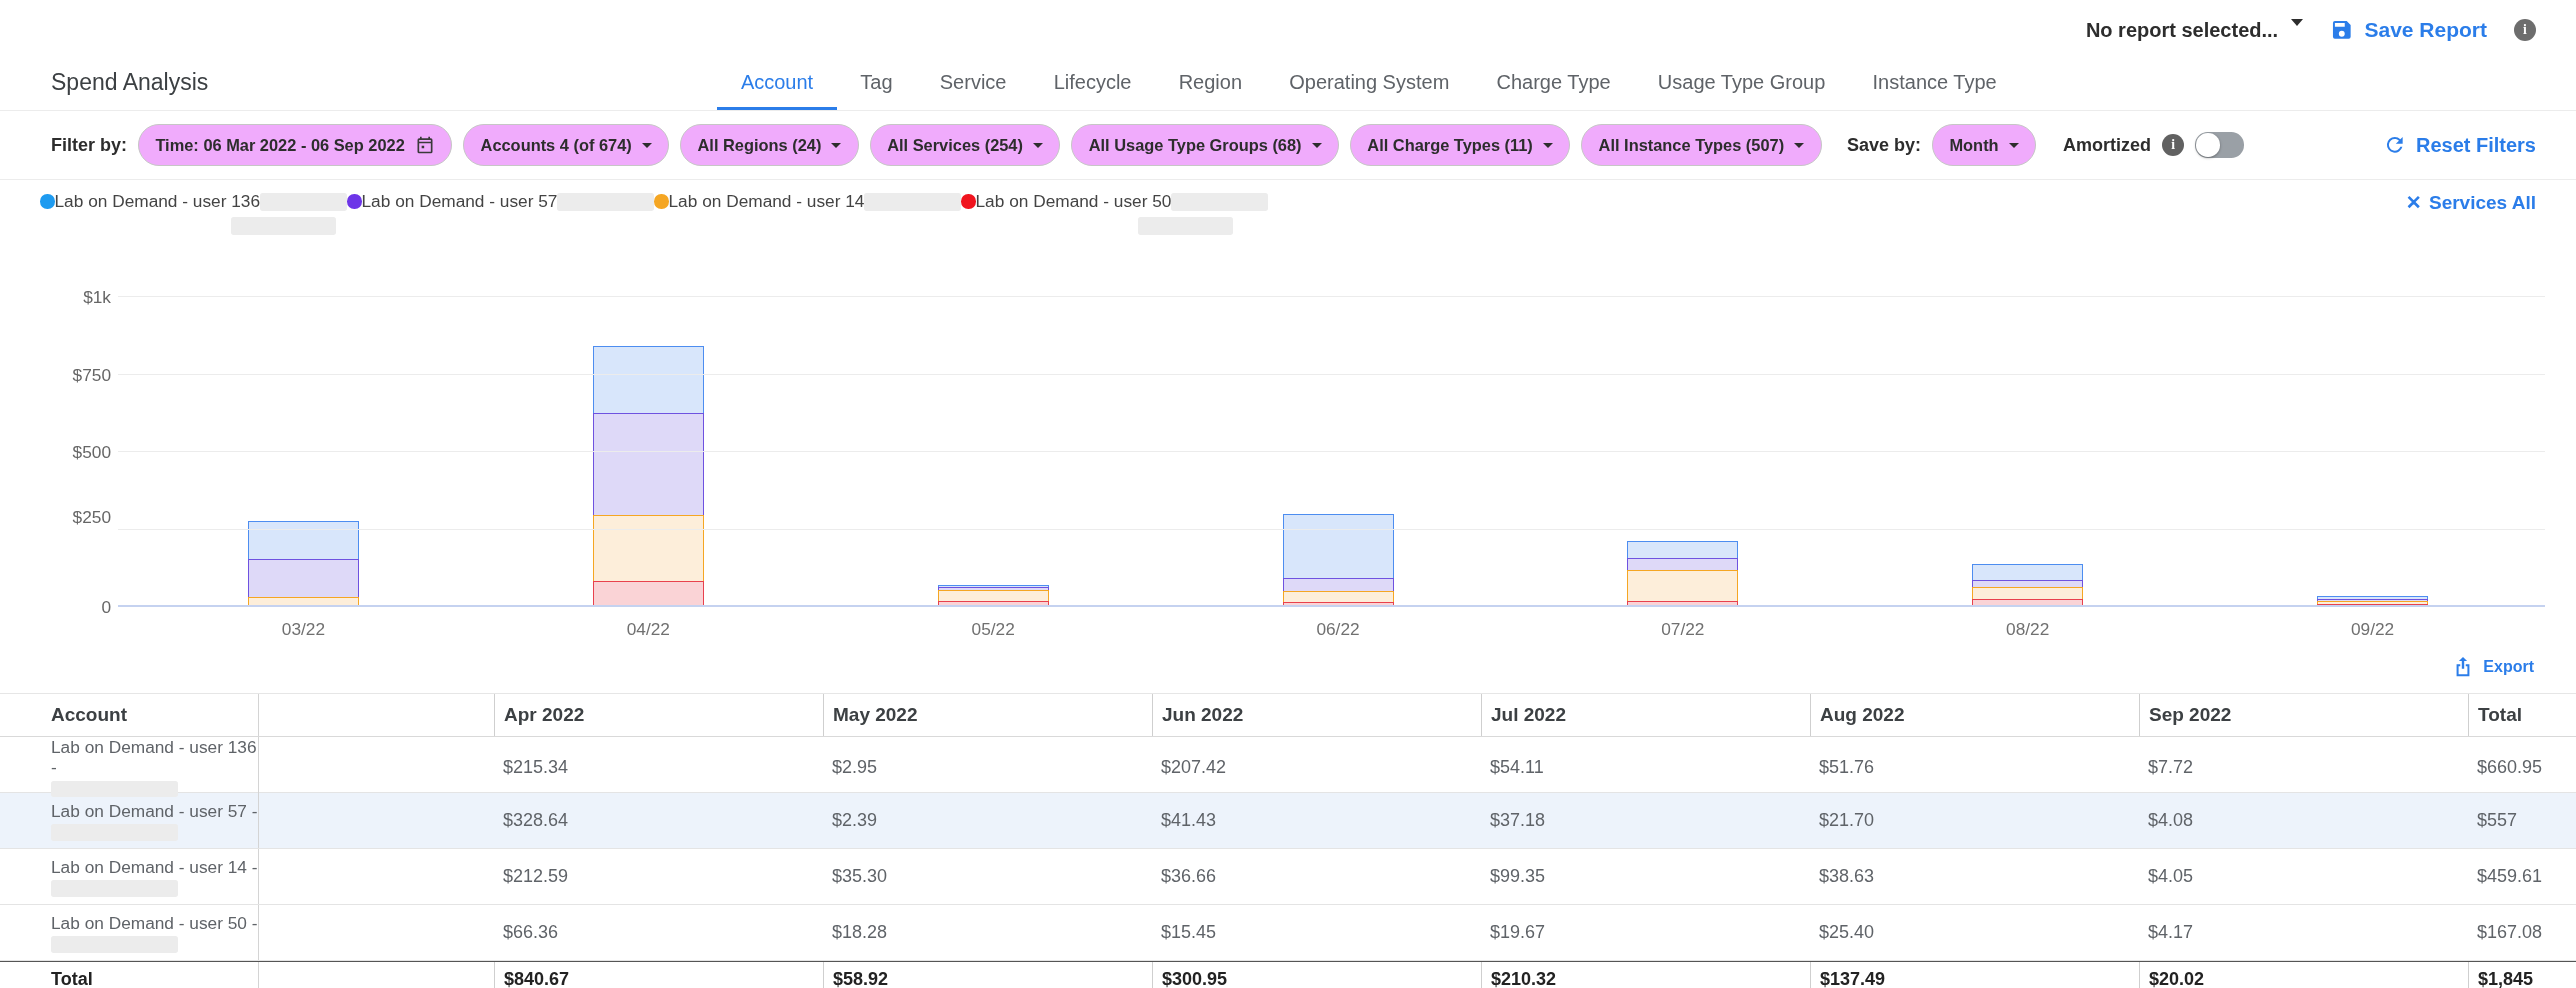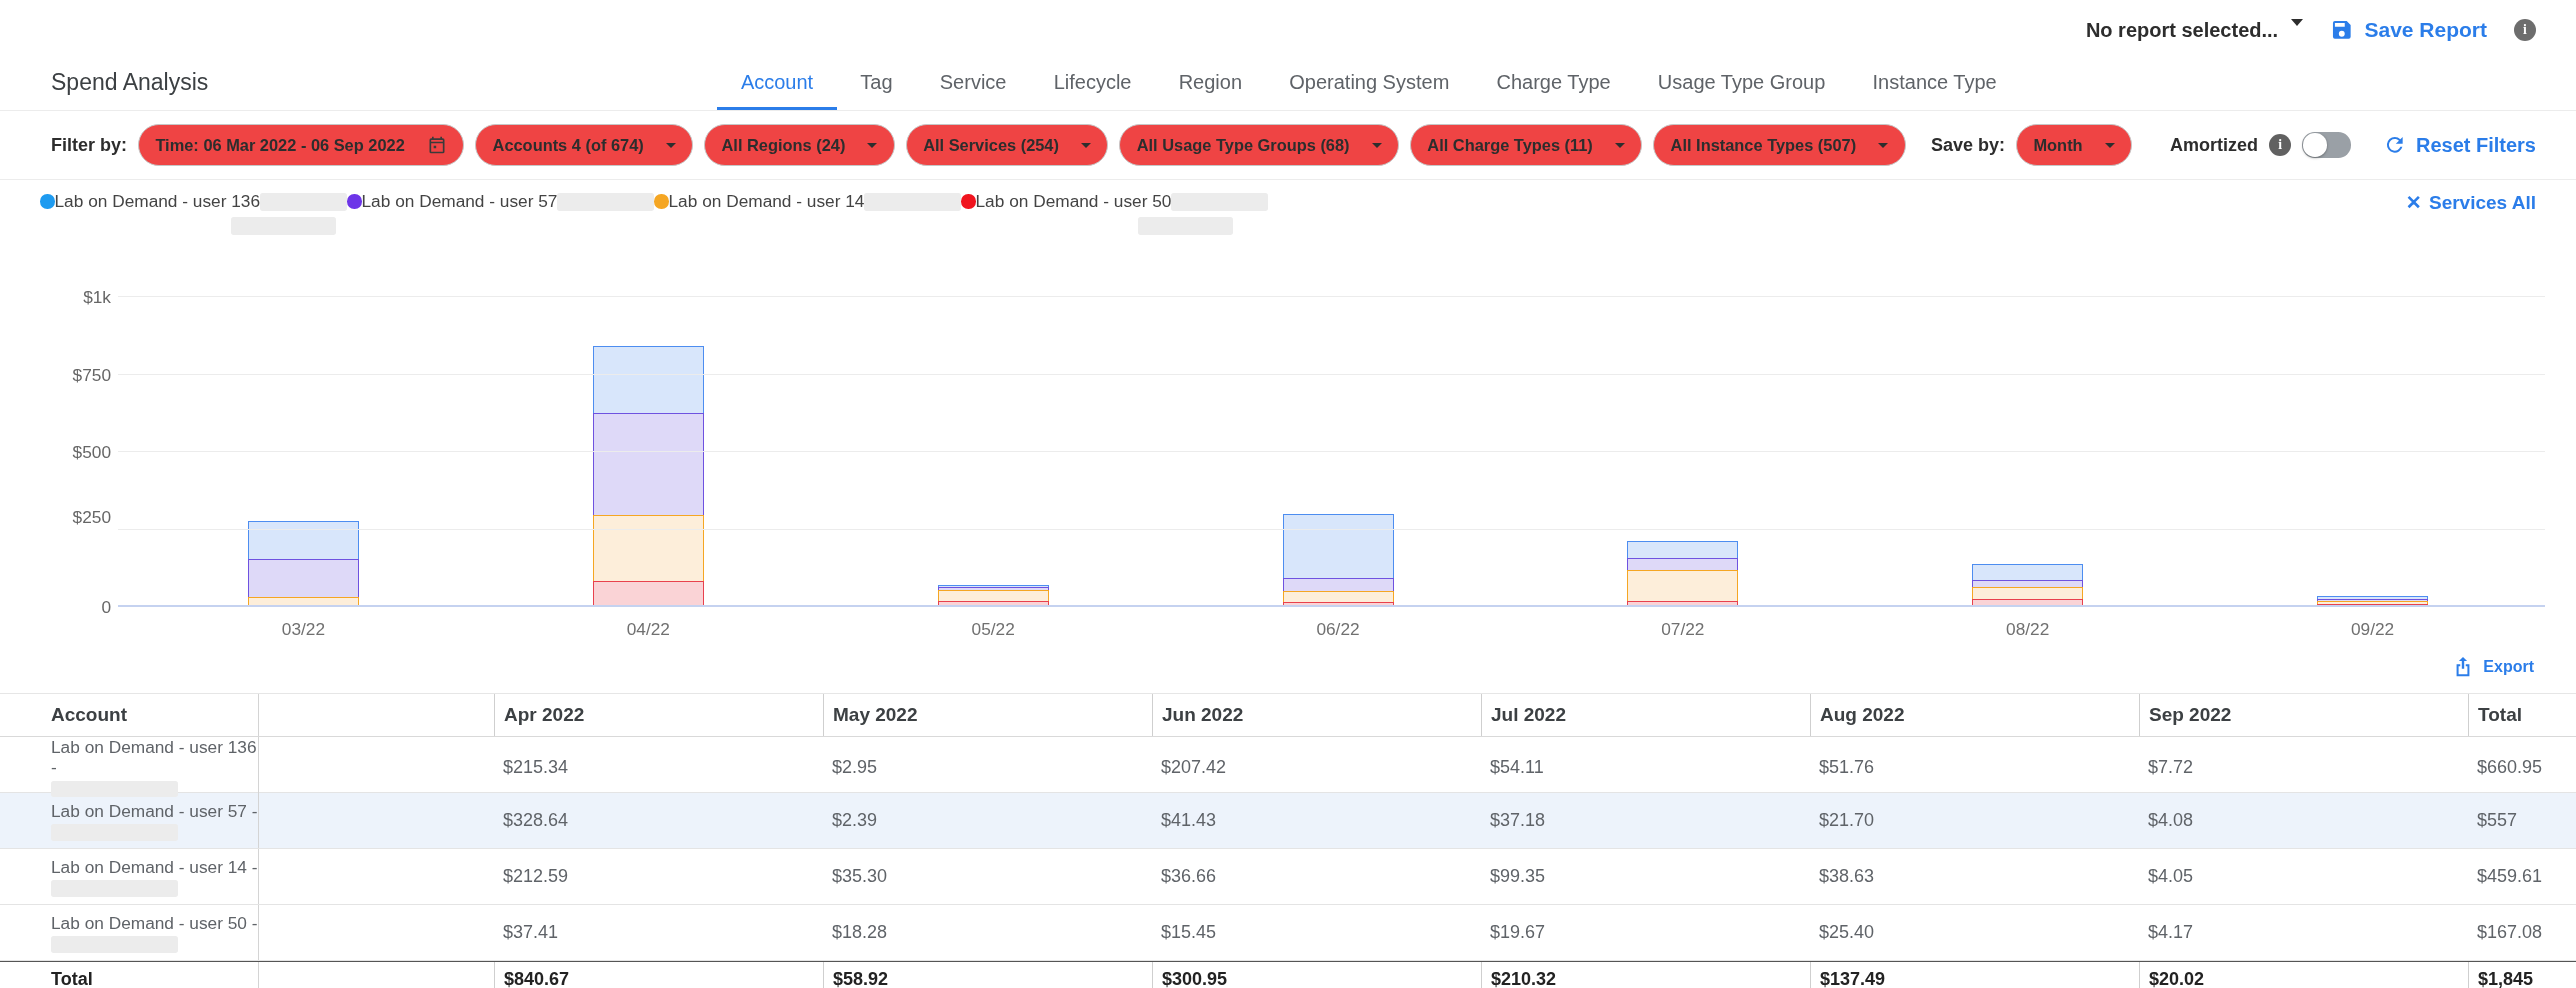--- a/index.html
+++ b/index.html
@@ -25,22 +25,22 @@
   .page-title { font-size:23px; font-weight:500; color:#3c4043; margin:0 0 14.5px 51px; }
   .tabs { display:flex; margin-left:509px; }
   .tab { padding:0 23.6px 12.7px 23.6px; font-size:20px; color:#5f6368; cursor:pointer;
     border-bottom:3.6px solid transparent; white-space:nowrap; }
   .tab.active { color:#2b7de9; font-weight:500; border-bottom-color:#2b7de9; }
 
   
   .filter-row { height:69px; display:flex; align-items:center; gap:11px;
     padding:0 40px 0 51px; border-bottom:0.9px solid #ececec; }
   .filter-label, .viewby-label, .amortized-label { font-size:18px; font-weight:bold; color:#2d2d2d; white-space:nowrap; }
-  .pill { display:flex; align-items:center; gap:22px; height:42px; padding:0 16.4px;
-    border:1.4px solid #c6c6c6; border-radius:908px; background:#ef4444; cursor:pointer; white-space:nowrap; }
+  .pill { display:flex; align-items:center; gap:10px; height:42px; padding:0 16.4px;
+    border:1.4px solid #c6c6c6; border-radius:908px; background:#f0abfc; cursor:pointer; white-space:nowrap; }
   .pill span { font-size:16.4px; font-weight:bold; color:#2d2d2d; }
   .viewby-label { margin-left:14.5px; }
   .toggle { width:49px; height:25.5px; border-radius:12.7px; background:#9aa0a6; position:relative; cursor:pointer; }
   .toggle .knob { position:absolute; left:0.9px; top:0.9px; width:23.6px; height:23.6px; border-radius:50%;
     background:#fff; box-shadow:0 0.9px 2.7px rgba(0,0,0,.35); }
   .info-circle.dark { background:#616161; }
   .reset { margin-left:auto; display:flex; align-items:center; gap:9px; cursor:pointer; }
   .reset span { font-size:20px; font-weight:bold; color:#2b7de9; }
 
   
@@ -154,21 +154,21 @@
       <div class="pill">
         <span>All Instance Types (507)</span>
         <span class="caret sm"></span>
       </div>
     </div>
   <span class="viewby-label">Save by:</span>
   <div class="pill">
     <span>Month</span>
     <span class="caret sm"></span>
   </div>
-  <span class="amortized-label" style="margin-left:27px;">Amortized</span>
+  <span class="amortized-label" style="margin-left:16px;">Amortized</span>
   <div class="info-circle dark">i</div>
   <div class="toggle">
       <div class="knob"></div>
     </div>
   <div class="reset">
     <svg width="23.6" height="23.6" viewBox="0 0 24 24" fill="#2b7de9">
         <path d="M17.65 6.35A7.95 7.95 0 0 0 12 4a8 8 0 1 0 7.73 10h-2.08A6 6 0 1 1 12 6c1.66 0 3.14.69 4.22 1.78L13 11h7V4l-2.35 2.35z"></path>
       </svg>
     <span>Reset Filters</span>
   </div>
@@ -370,21 +370,21 @@
       <div class="tcell">$459.61</div>
     </div>
     <div class="trow body">
       <div class="tcell acc">
         <div class="acc-cell">
           <div class="acc-name">Lab on Demand - user 50 -</div>
           <div class="acc-redact"></div>
         </div>
       </div>
       <div class="tcell"></div>
-      <div class="tcell">$37.41</div>
+      <div class="tcell">$66.36</div>
       <div class="tcell">$18.28</div>
       <div class="tcell">$15.45</div>
       <div class="tcell">$19.67</div>
       <div class="tcell">$25.40</div>
       <div class="tcell">$4.17</div>
       <div class="tcell">$167.08</div>
     </div>
     <div class="trow total">
       <div class="tcell acc">Total</div>
       <div class="tcell"></div>

